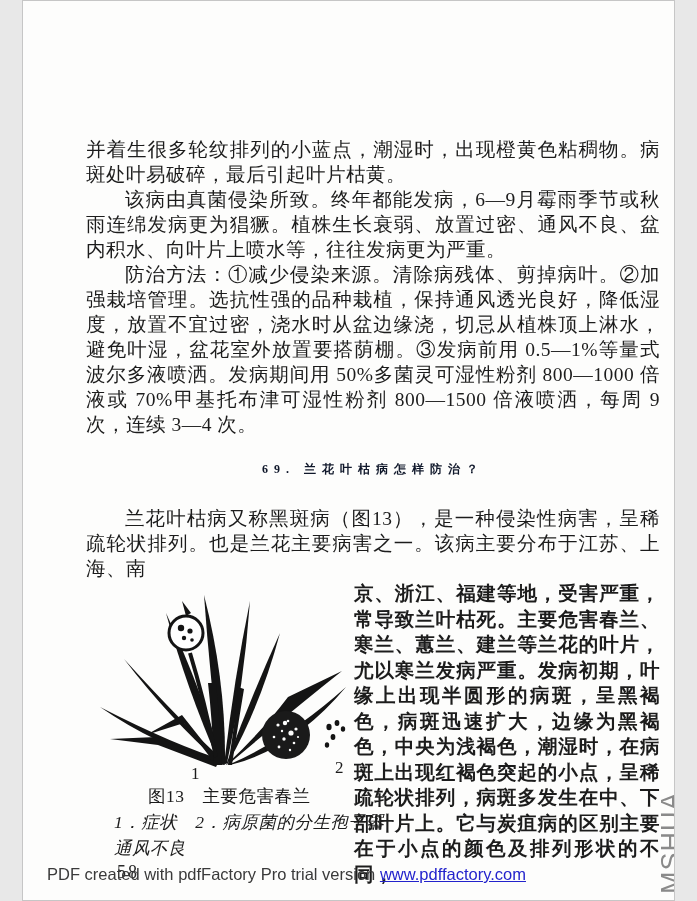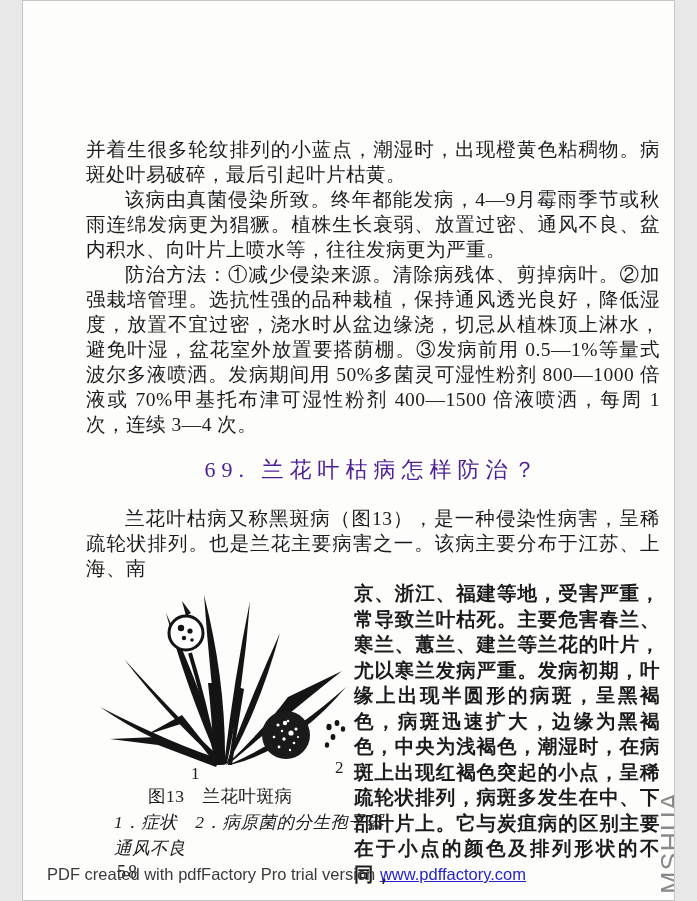--- a/index.html
+++ b/index.html
@@ -18,23 +18,23 @@
     position:absolute;
     left:63px;top:136px;width:574px;
     font-size:19.5px;line-height:25px;
     text-align:justify;
     text-justify:inter-ideograph;
   }
   .body-p{margin:0;letter-spacing:0.5px;}
   .indent{text-indent:2em;}
   .heading{
     margin:20px 0 24px 0;
-    font-size:22px;font-weight:normal;
+    font-size:12px;font-weight:bold;
     text-align:center;letter-spacing:6px;
-    color:#4c1d95;
+    color:#0f172a;
   }
   .fig-row{display:flex;align-items:flex-start;}
   .fig-col{width:268px;flex:0 0 268px;}
   .wrap-col{flex:1;line-height:25.5px;font-weight:bold;}
   .fig-svg{display:block;margin-top:6px;}
   .caption{font-size:17.5px;line-height:26px;text-align:left;letter-spacing:0.5px;}
   .caption-title{padding-left:62px;white-space:nowrap;}
   .caption-line{padding-left:28px;white-space:nowrap;font-style:italic;}
   .page-number{
     position:absolute;left:94px;top:861px;
@@ -58,23 +58,23 @@
 </style>
 </head>
 <body>
 
 <div class="page">
 
   <div class="content">
 
     <p class="body-p">并着生很多轮纹排列的小蓝点，潮湿时，出现橙黄色粘稠物。病斑处叶易破碎，最后引起叶片枯黄。</p>
 
-    <p class="body-p indent">该病由真菌侵染所致。终年都能发病，4—9月霉雨季节或秋雨连绵发病更为猖獗。植株生长衰弱、放置过密、通风不良、盆内积水、向叶片上喷水等，往往发病更为严重。</p>
+    <p class="body-p indent">该病由真菌侵染所致。终年都能发病，6—9月霉雨季节或秋雨连绵发病更为猖獗。植株生长衰弱、放置过密、通风不良、盆内积水、向叶片上喷水等，往往发病更为严重。</p>
 
-    <p class="body-p indent">防治方法：①减少侵染来源。清除病残体、剪掉病叶。②加强栽培管理。选抗性强的品种栽植，保持通风透光良好，降低湿度，放置不宜过密，浇水时从盆边缘浇，切忌从植株顶上淋水，避免叶湿，盆花室外放置要搭荫棚。③发病前用 0.5—1%等量式波尔多液喷洒。发病期间用 50%多菌灵可湿性粉剂 800—1000 倍液或 70%甲基托布津可湿性粉剂 400—1500 倍液喷洒，每周 1 次，连续 3—4 次。</p>
+    <p class="body-p indent">防治方法：①减少侵染来源。清除病残体、剪掉病叶。②加强栽培管理。选抗性强的品种栽植，保持通风透光良好，降低湿度，放置不宜过密，浇水时从盆边缘浇，切忌从植株顶上淋水，避免叶湿，盆花室外放置要搭荫棚。③发病前用 0.5—1%等量式波尔多液喷洒。发病期间用 50%多菌灵可湿性粉剂 800—1000 倍液或 70%甲基托布津可湿性粉剂 800—1500 倍液喷洒，每周 9 次，连续 3—4 次。</p>
 
     <h2 class="heading">69. 兰花叶枯病怎样防治？</h2>
 
     <p class="body-p indent">兰花叶枯病又称黑斑病（图13），是一种侵染性病害，呈稀疏轮状排列。也是兰花主要病害之一。该病主要分布于江苏、上海、南</p>
 
     <div class="fig-row">
 
       <div class="fig-col">
 
         <svg class="fig-svg" width="268" height="196" viewBox="0 0 268 196" xmlns="http://www.w3.org/2000/svg">
@@ -129,21 +129,21 @@
             <ellipse cx="251" cy="136" rx="2.4" ry="3.0"></ellipse>
             <ellipse cx="257" cy="142" rx="2.2" ry="2.8"></ellipse>
             <ellipse cx="247" cy="150" rx="2.4" ry="3.0"></ellipse>
             <ellipse cx="241" cy="158" rx="2.2" ry="2.8"></ellipse>
           </g>
           <text class="fig-label" x="105" y="192">1</text>
           <text class="fig-label" x="249" y="186">2</text>
         </svg>
 
         <div class="caption">
-          <div class="caption-title">图13　兰花叶斑病</div>
+          <div class="caption-title">图13　主要危害春兰</div>
           <div class="caption-line">1．症状　2．病原菌的分生孢子器</div>
           <div class="caption-line">通风不良</div>
         </div>
       </div>
 
       <div class="wrap-col">
         <p class="body-p">京、浙江、福建等地，受害严重，常导致兰叶枯死。主要危害春兰、寒兰、蕙兰、建兰等兰花的叶片，尤以寒兰发病严重。发病初期，叶缘上出现半圆形的病斑，呈黑褐色，病斑迅速扩大，边缘为黑褐色，中央为浅褐色，潮湿时，在病斑上出现红褐色突起的小点，呈稀疏轮状排列，病斑多发生在中、下部叶片上。它与炭疽病的区别主要在于小点的颜色及排列形状的不同，</p>
       </div>
 
     </div>

